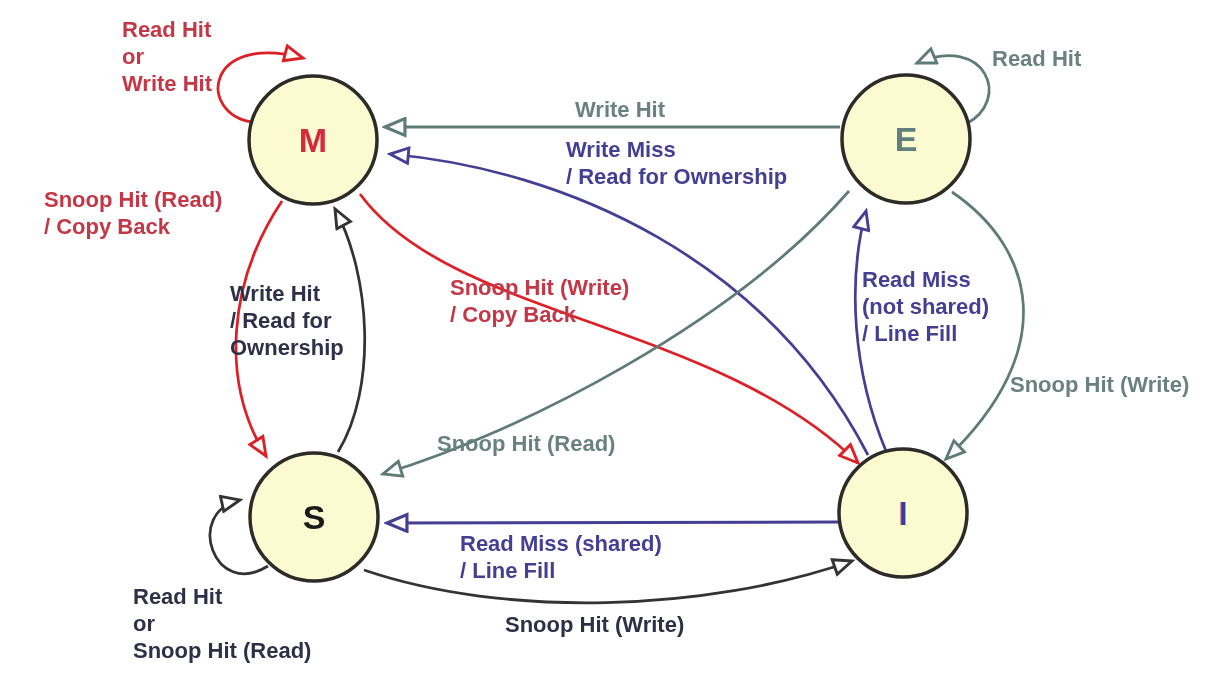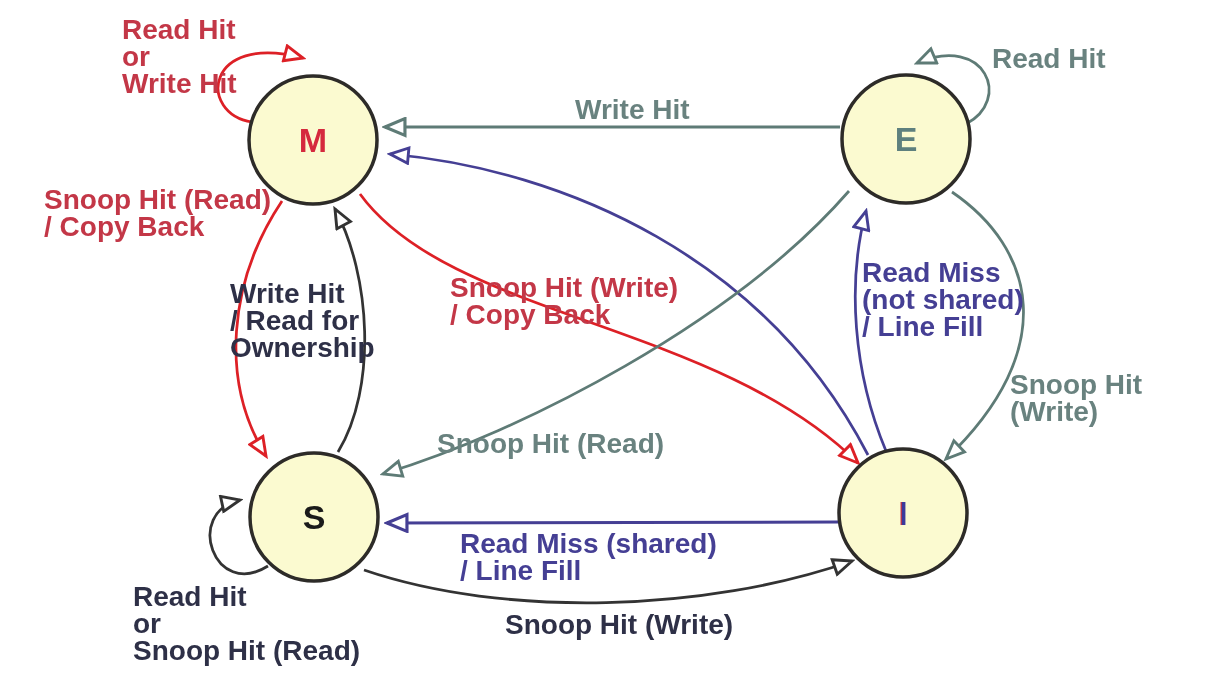--- a/index.html
+++ b/index.html
@@ -15,21 +15,21 @@
     font-family: "Liberation Sans", sans-serif;
     overflow: hidden;
   }
   .stage svg {
     position: absolute;
     left: 0;
     top: 0;
   }
   .lbl {
     position: absolute;
-    font-size: 28px;
+    font-size: 22px;
     font-weight: 700;
     line-height: 27px;
     white-space: pre-line;
     letter-spacing: 0px;
   }
   .lbl-red    { color: var(--red_text, #c33747); }
   .lbl-gray   { color: var(--gray_text, #69827f); }
   .lbl-purple { color: var(--purple, #453f94); }
   .lbl-dark   { color: var(--dark_text, #2e3047); }
 
@@ -106,28 +106,30 @@
       <text class="node-letter" x="314" y="529" style="fill:var(--s_letter,#1a1a1a);">S</text>
       <text class="node-letter" x="903" y="525" fill="url(#i-letter-grad)">I</text>
     </g>
   </svg>
 
   <div class="lbl lbl-red" style="left:122px; top:16px;">Read Hit
 or
 Write Hit</div>
   <div class="lbl lbl-gray" style="left:992px; top:45px;">Read Hit</div>
   <div class="lbl lbl-gray" style="left:575px; top:96px;">Write Hit</div>
+  <div class="lbl lbl-purple" style="left:566px; top:136px;">Write Miss
+/ Read for Ownership</div>
   <div class="lbl lbl-red" style="left:44px; top:186px;">Snoop Hit (Read)
 / Copy Back</div>
   <div class="lbl lbl-dark" style="left:230px; top:280px;">Write Hit
 / Read for
 Ownership</div>
   <div class="lbl lbl-red" style="left:450px; top:274px;">Snoop Hit (Write)
 / Copy Back</div>
-  <div class="lbl lbl-purple" style="left:862px; top:259px;">Read Miss
+  <div class="lbl lbl-purple" style="left:862px; top:266px;">Read Miss
 (not shared)
 / Line Fill</div>
   <div class="lbl lbl-gray" style="left:1010px; top:371px;">Snoop Hit (Write)</div>
   <div class="lbl lbl-gray" style="left:437px; top:430px;">Snoop Hit (Read)</div>
   <div class="lbl lbl-purple" style="left:460px; top:530px;">Read Miss (shared)
 / Line Fill</div>
   <div class="lbl lbl-dark" style="left:505px; top:611px;">Snoop Hit (Write)</div>
   <div class="lbl lbl-dark" style="left:133px; top:583px;">Read Hit
 or
 Snoop Hit (Read)</div>

